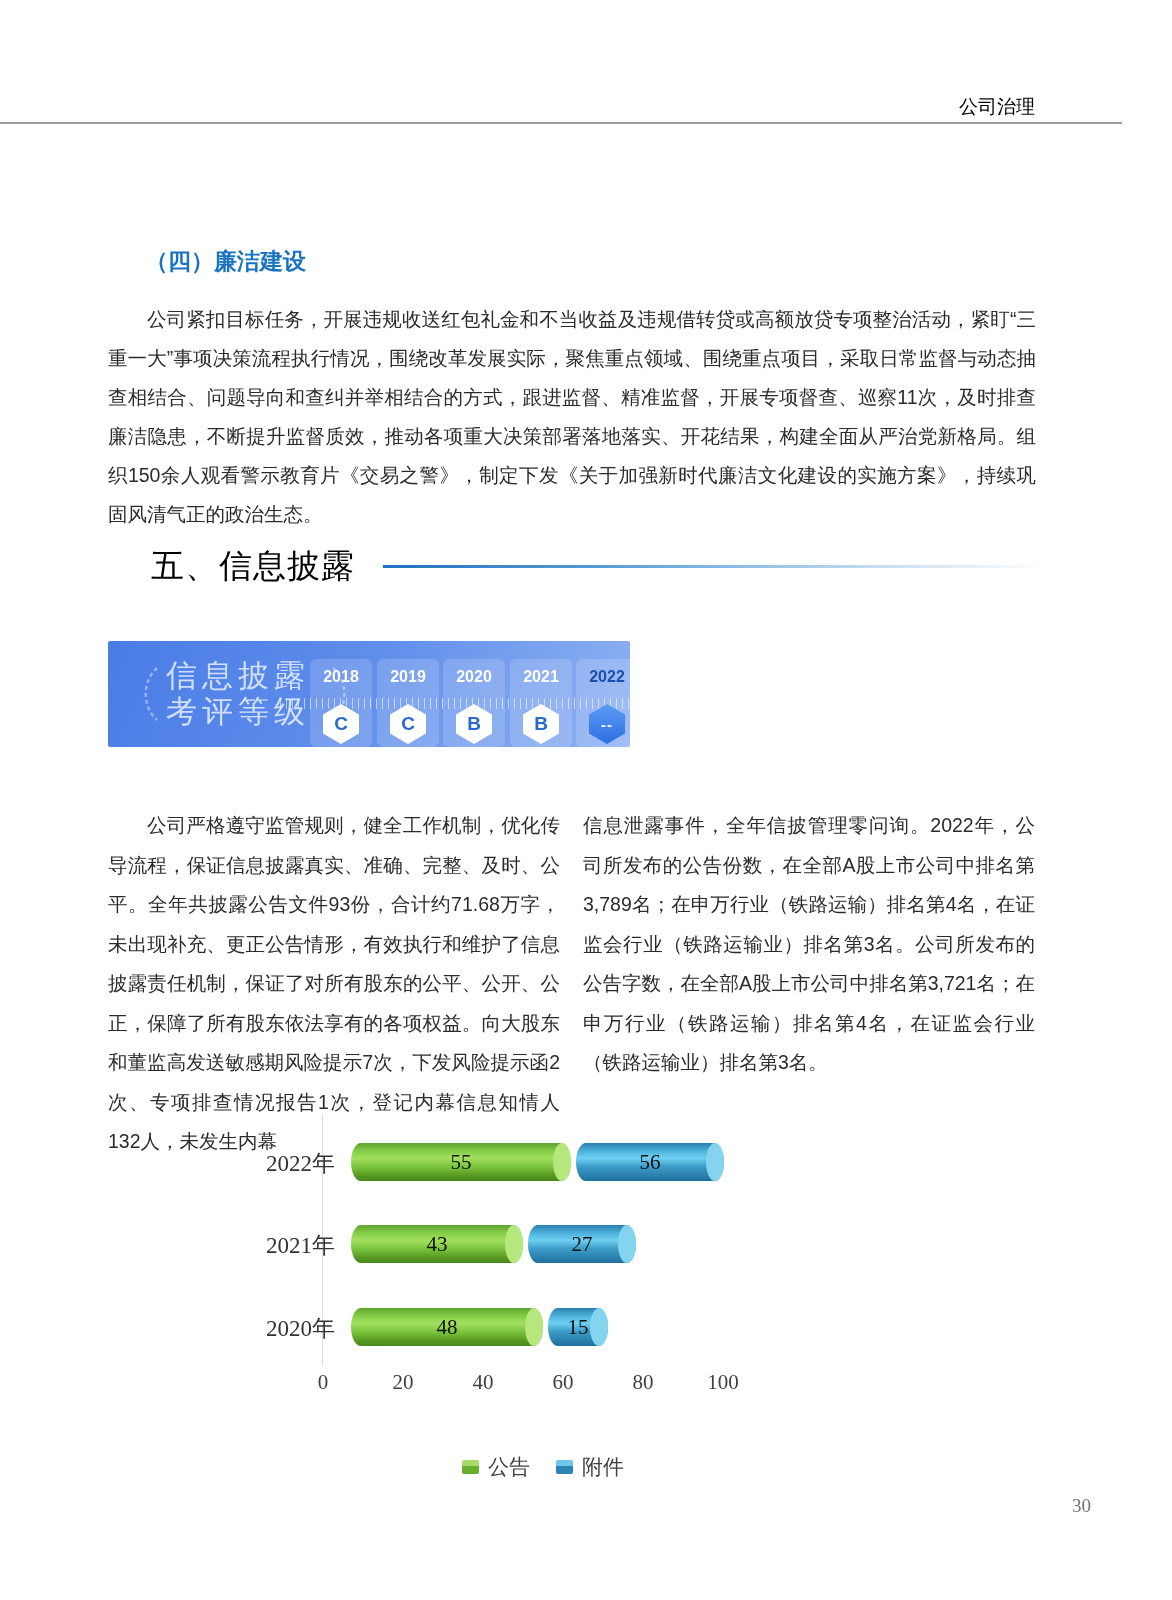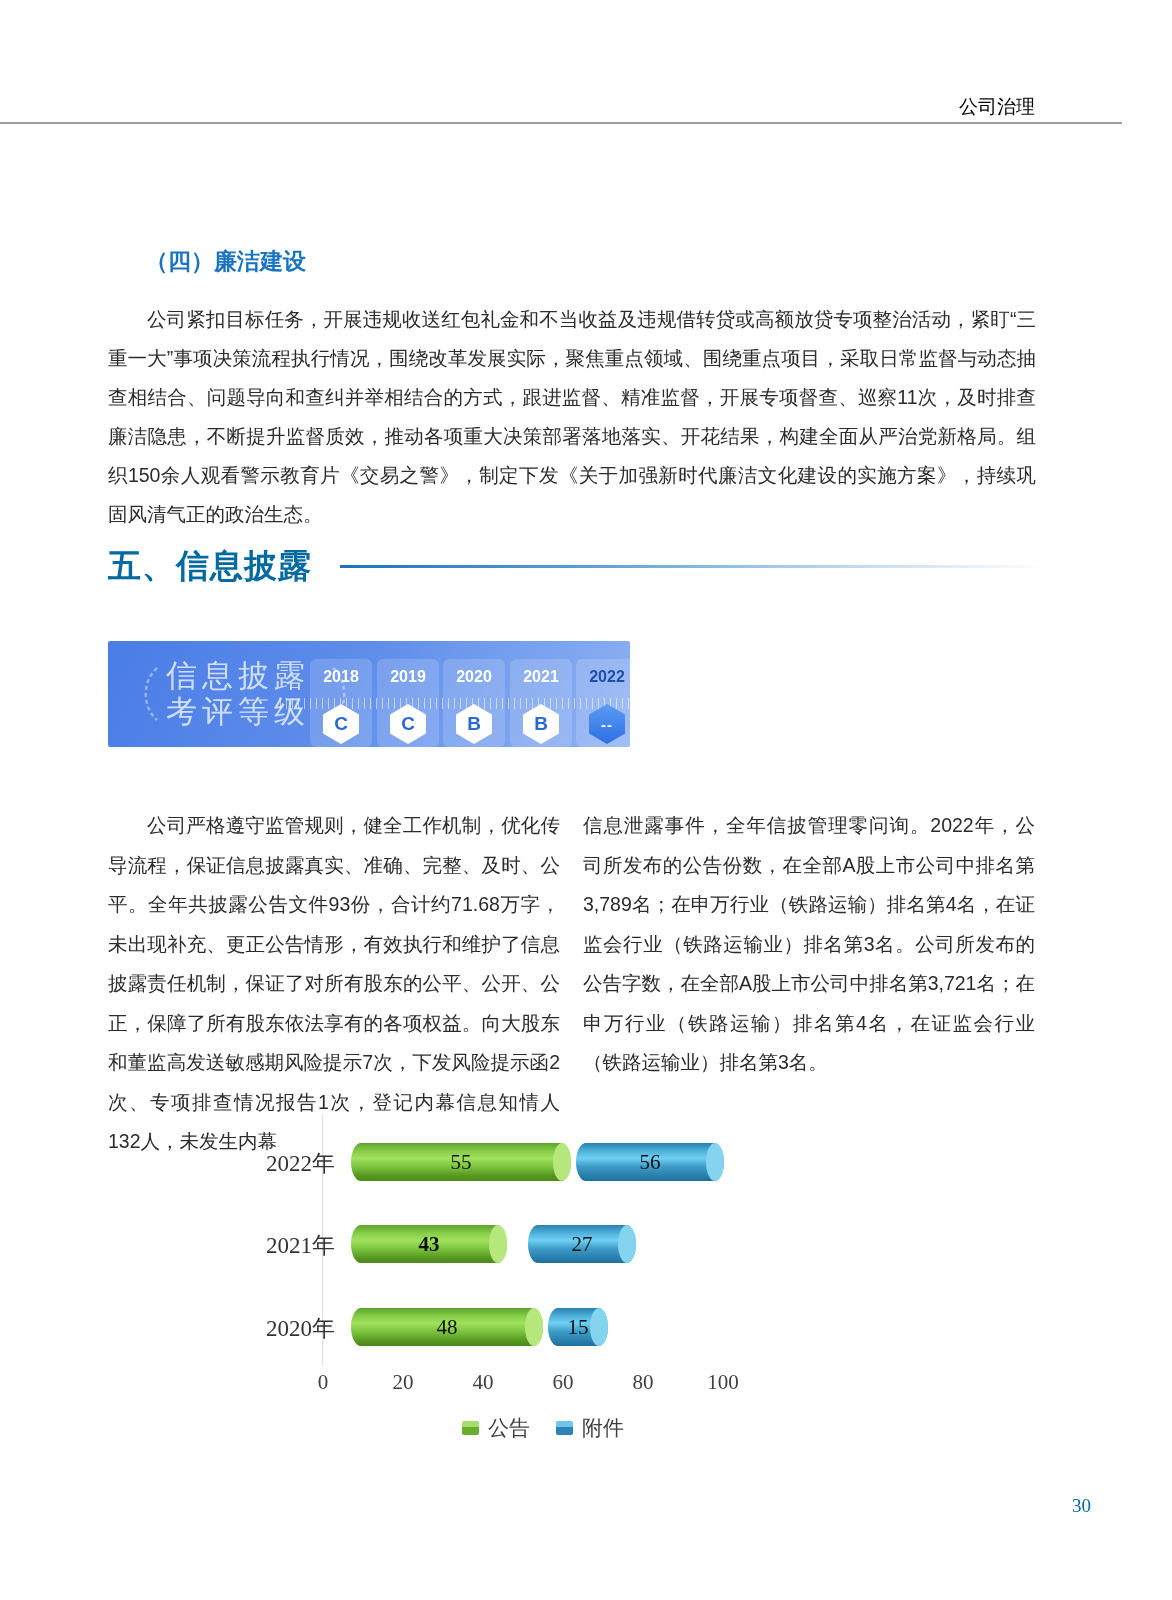--- a/index.html
+++ b/index.html
@@ -10,21 +10,21 @@
   .header-label{position:absolute;top:94px;right:137px;font-size:19px;color:#000000;}
   .header-rule{position:absolute;top:122px;left:0;width:1122px;height:2px;background:#9e9e9e;}
 
   
   .sec4-title{position:absolute;left:145px;top:246px;font-size:23px;font-weight:bold;color:#1a73c0;}
   .sec4-para{position:absolute;left:108px;top:300px;width:928px;font-size:19.5px;line-height:39px;
              text-align:justify;text-indent:2em;color:#2b2b2b;}
 
   
   .sec5-head{position:absolute;left:108px;top:544px;display:flex;align-items:center;width:952px;}
-  .sec5-title{font-size:33px;font-weight:bold;color:#0369a1;letter-spacing:1px;white-space:nowrap;}
+  .sec5-title{font-size:33px;font-weight:normal;color:#000000;letter-spacing:1px;white-space:nowrap;margin-left:43px;}
   .sec5-line{flex:1;height:3px;margin-left:28px;margin-right:10px;
              background:linear-gradient(90deg,#1e72c0 0%,#5c9fd6 35%,#cfe2f2 78%,rgba(255,255,255,0) 100%);}
 
   
   .banner{position:absolute;left:108px;top:641px;width:522px;height:106px;overflow:hidden;border-radius:2px;
           background:linear-gradient(115deg,#4a7ce6 0%,#5d8cea 45%,#8fb2f3 100%);}
   .banner-title{position:absolute;left:58px;top:17px;text-align:center;color:rgba(235,243,255,.82);
                 font-size:31px;line-height:36px;letter-spacing:5px;}
   .laurel{position:absolute;top:24px;opacity:.8;}
   .laurel-l{left:30px;} .laurel-r{left:222px;transform:scaleX(-1);}
@@ -56,27 +56,27 @@
   .seg-1{background:linear-gradient(180deg,#2a7fae 0%,#4fb3dc 22%,#6fd0f2 40%,#3d9cc8 62%,#1f6f9c 100%);}
   .seg::after{content:"";position:absolute;right:0;top:0;width:18px;height:100%;border-radius:50%;}
   .seg-0::after{background:#b5e77c;}
   .seg-1::after{background:#84d4f0;}
   .seg .val{position:relative;z-index:1;display:block;width:100%;line-height:38px;text-align:center;
             font-family:"Liberation Serif",serif;font-size:21px;color:#101010;}
   .tick{position:absolute;top:270px;width:60px;text-align:center;
         font-family:"Liberation Serif",serif;font-size:21px;color:#3f3f3f;}
   .legend{position:absolute;left:323px;top:314px;width:440px;display:flex;justify-content:center;
           gap:26px;align-items:center;}
-  .legend-item{display:flex;align-items:center;gap:9px;font-size:21px;color:#3f3f3f;}
+  .legend-item{display:flex;align-items:center;gap:9px;font-size:21px;color:#3f3f3f;margin-top:39px;}
   .sw{width:17px;height:14px;border-radius:2px;display:inline-block;}
   .sw-0{background:linear-gradient(180deg,#a6dd6a 0 45%,#67ad2e 45% 100%);}
   .sw-1{background:linear-gradient(180deg,#6ec6ea 0 45%,#2c84b4 45% 100%);}
 
   .page-number{position:absolute;left:1072px;top:1495px;font-family:"Liberation Serif",serif;
-               font-size:19px;color:#0369a1;}
+               font-size:19px;color:#737373;}
 </style>
 </head>
 <body>
 
 <div id="page">
 
   <div class="header-label">公司治理</div>
   <div class="header-rule"></div>
 
   <div class="sec4-title">（四）廉洁建设</div>
@@ -133,21 +133,21 @@
   <div id="chart-root">
     <div class="axis-line"></div>
   <div class="chart-year-label" style="top: 48px;">2022年</div>
       <div class="seg seg-0" style="left: 323px; top: 43px; width: 220px;">
         <span class="val">55</span>
       </div>
       <div class="seg seg-1" style="left: 548px; top: 43px; width: 148px;">
         <span class="val">56</span>
       </div>
       <div class="chart-year-label" style="top: 130px;">2021年</div>
-      <div class="seg seg-0" style="left: 323px; top: 125px; width: 156px; font-weight: bold;">
+      <div class="seg seg-0" style="left: 323px; top: 125px; width: 172px;">
         <span class="val">43</span>
       </div>
       <div class="seg seg-1" style="left: 500px; top: 125px; width: 108px;">
         <span class="val">27</span>
       </div>
       <div class="chart-year-label" style="top: 213px;">2020年</div>
       <div class="seg seg-0" style="left: 323px; top: 208px; width: 192px;">
         <span class="val">48</span>
       </div>
       <div class="seg seg-1" style="left: 520px; top: 208px; width: 60px;">

